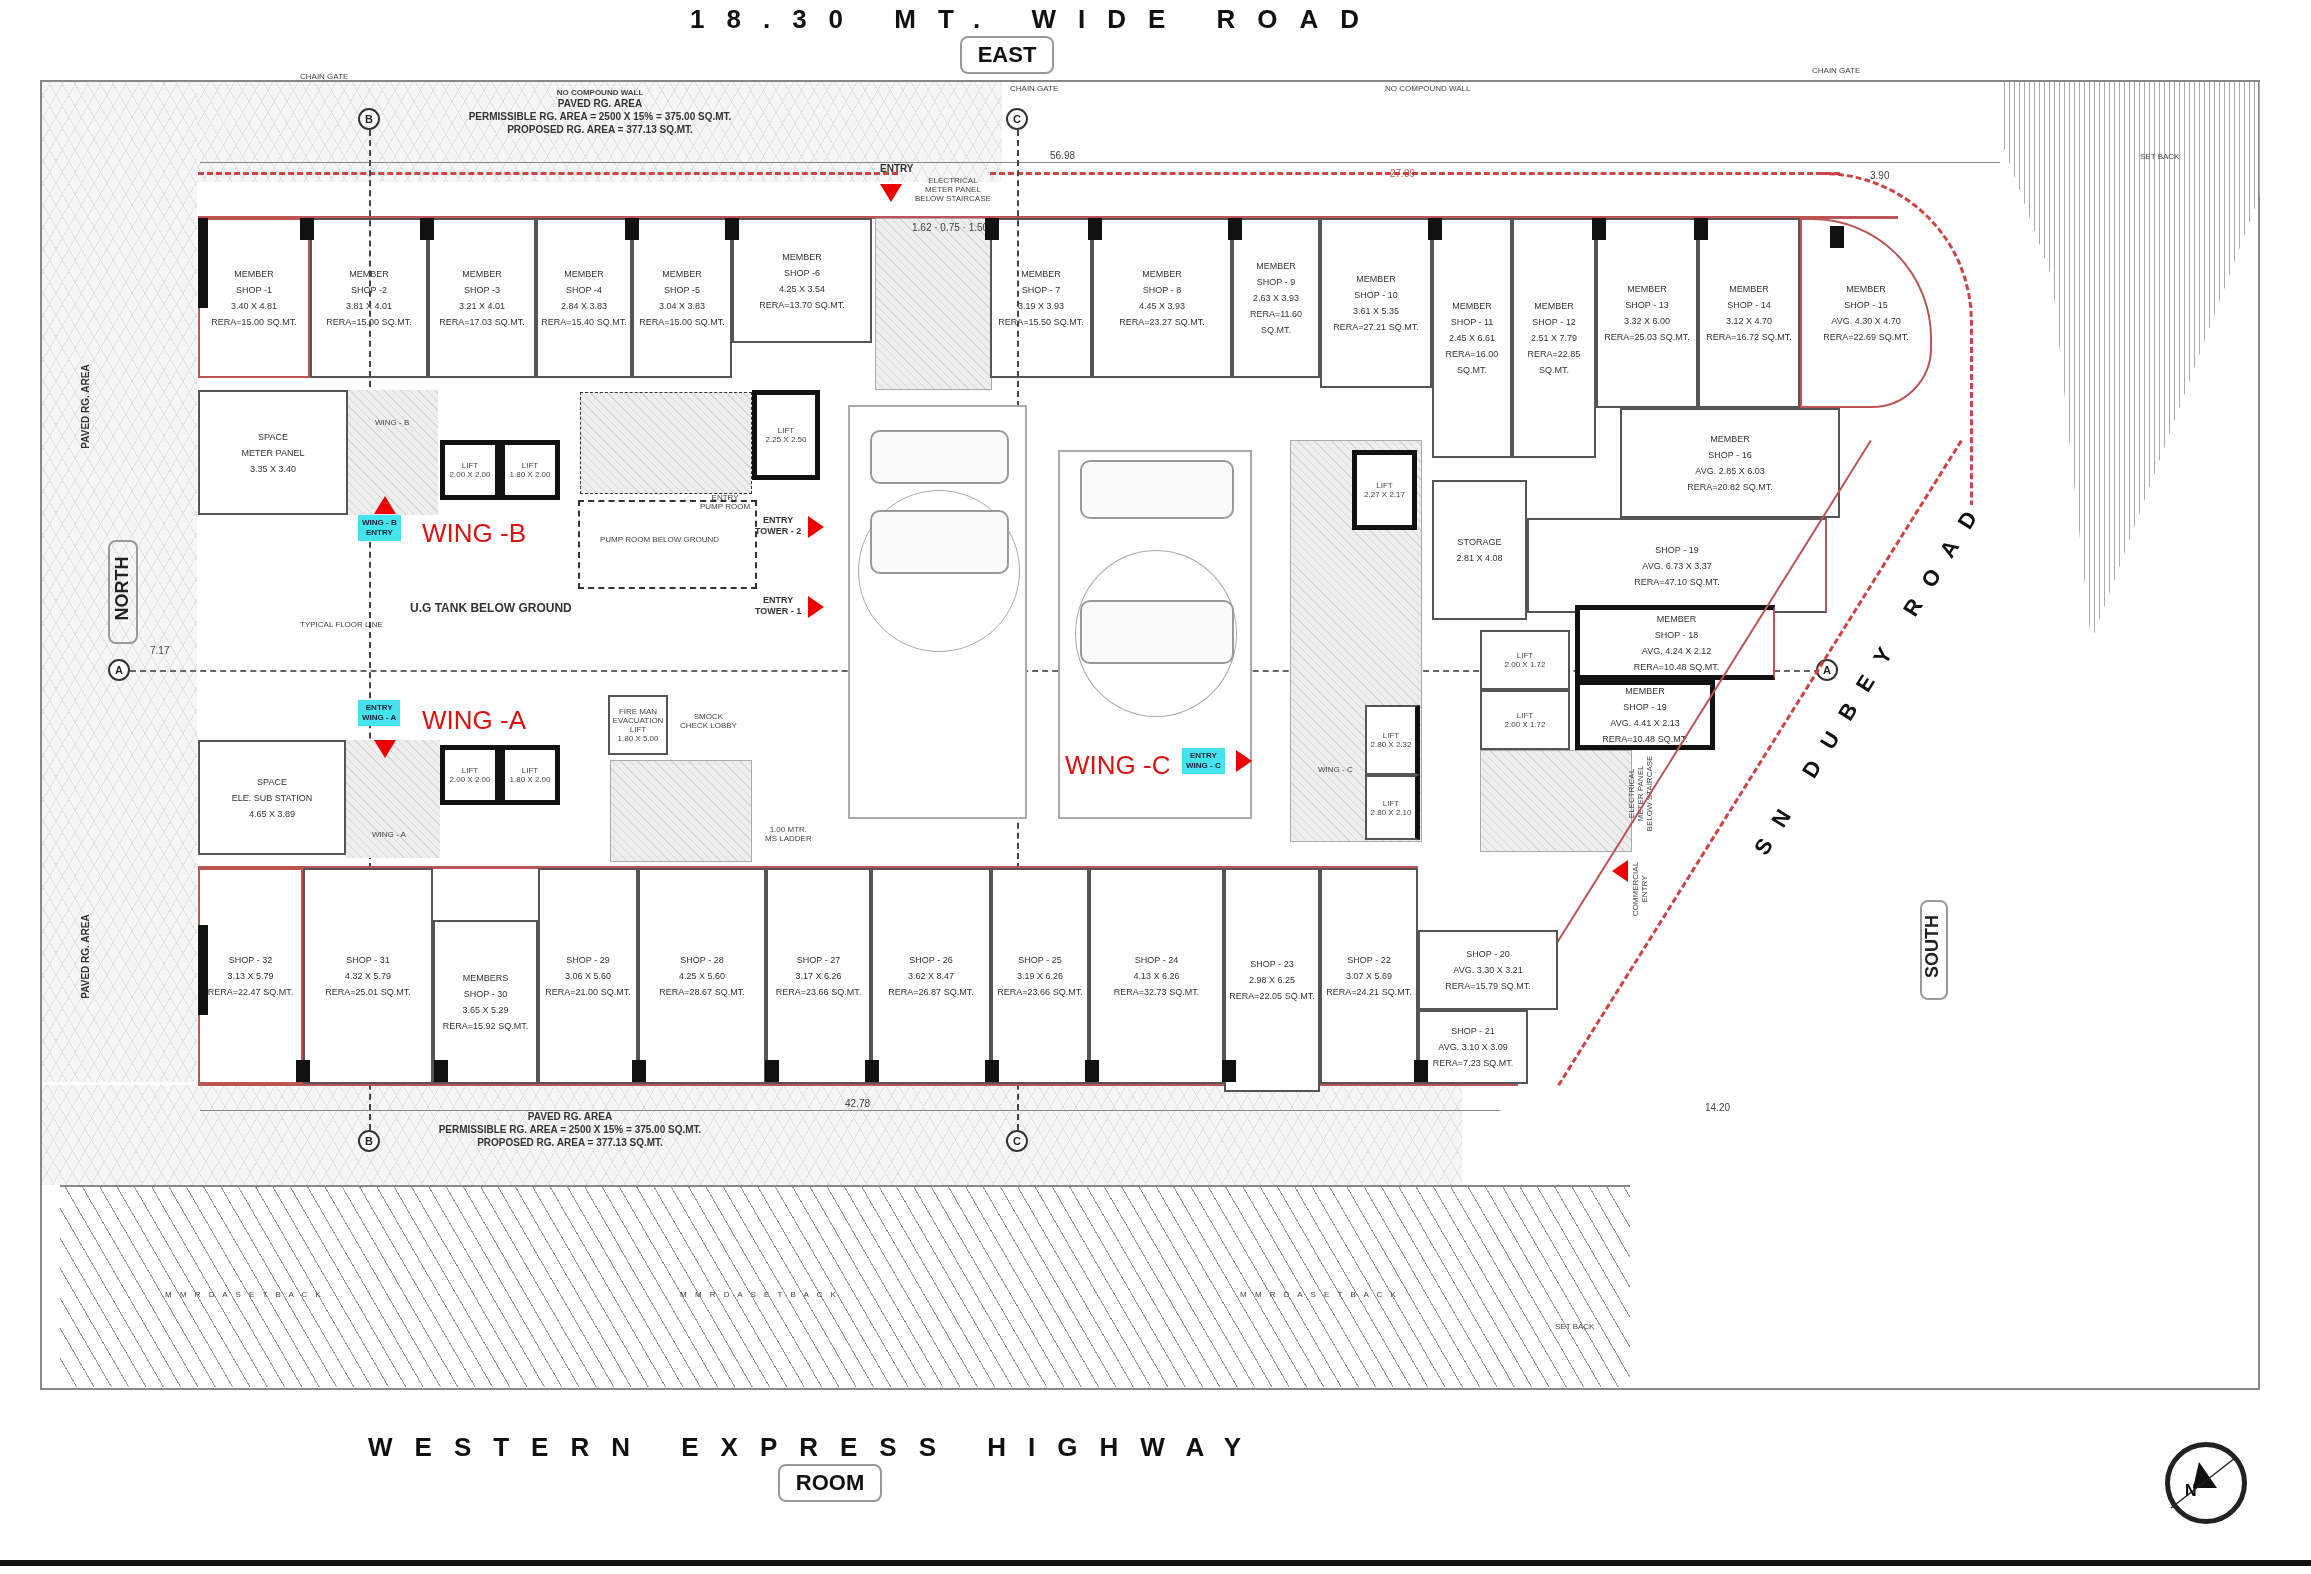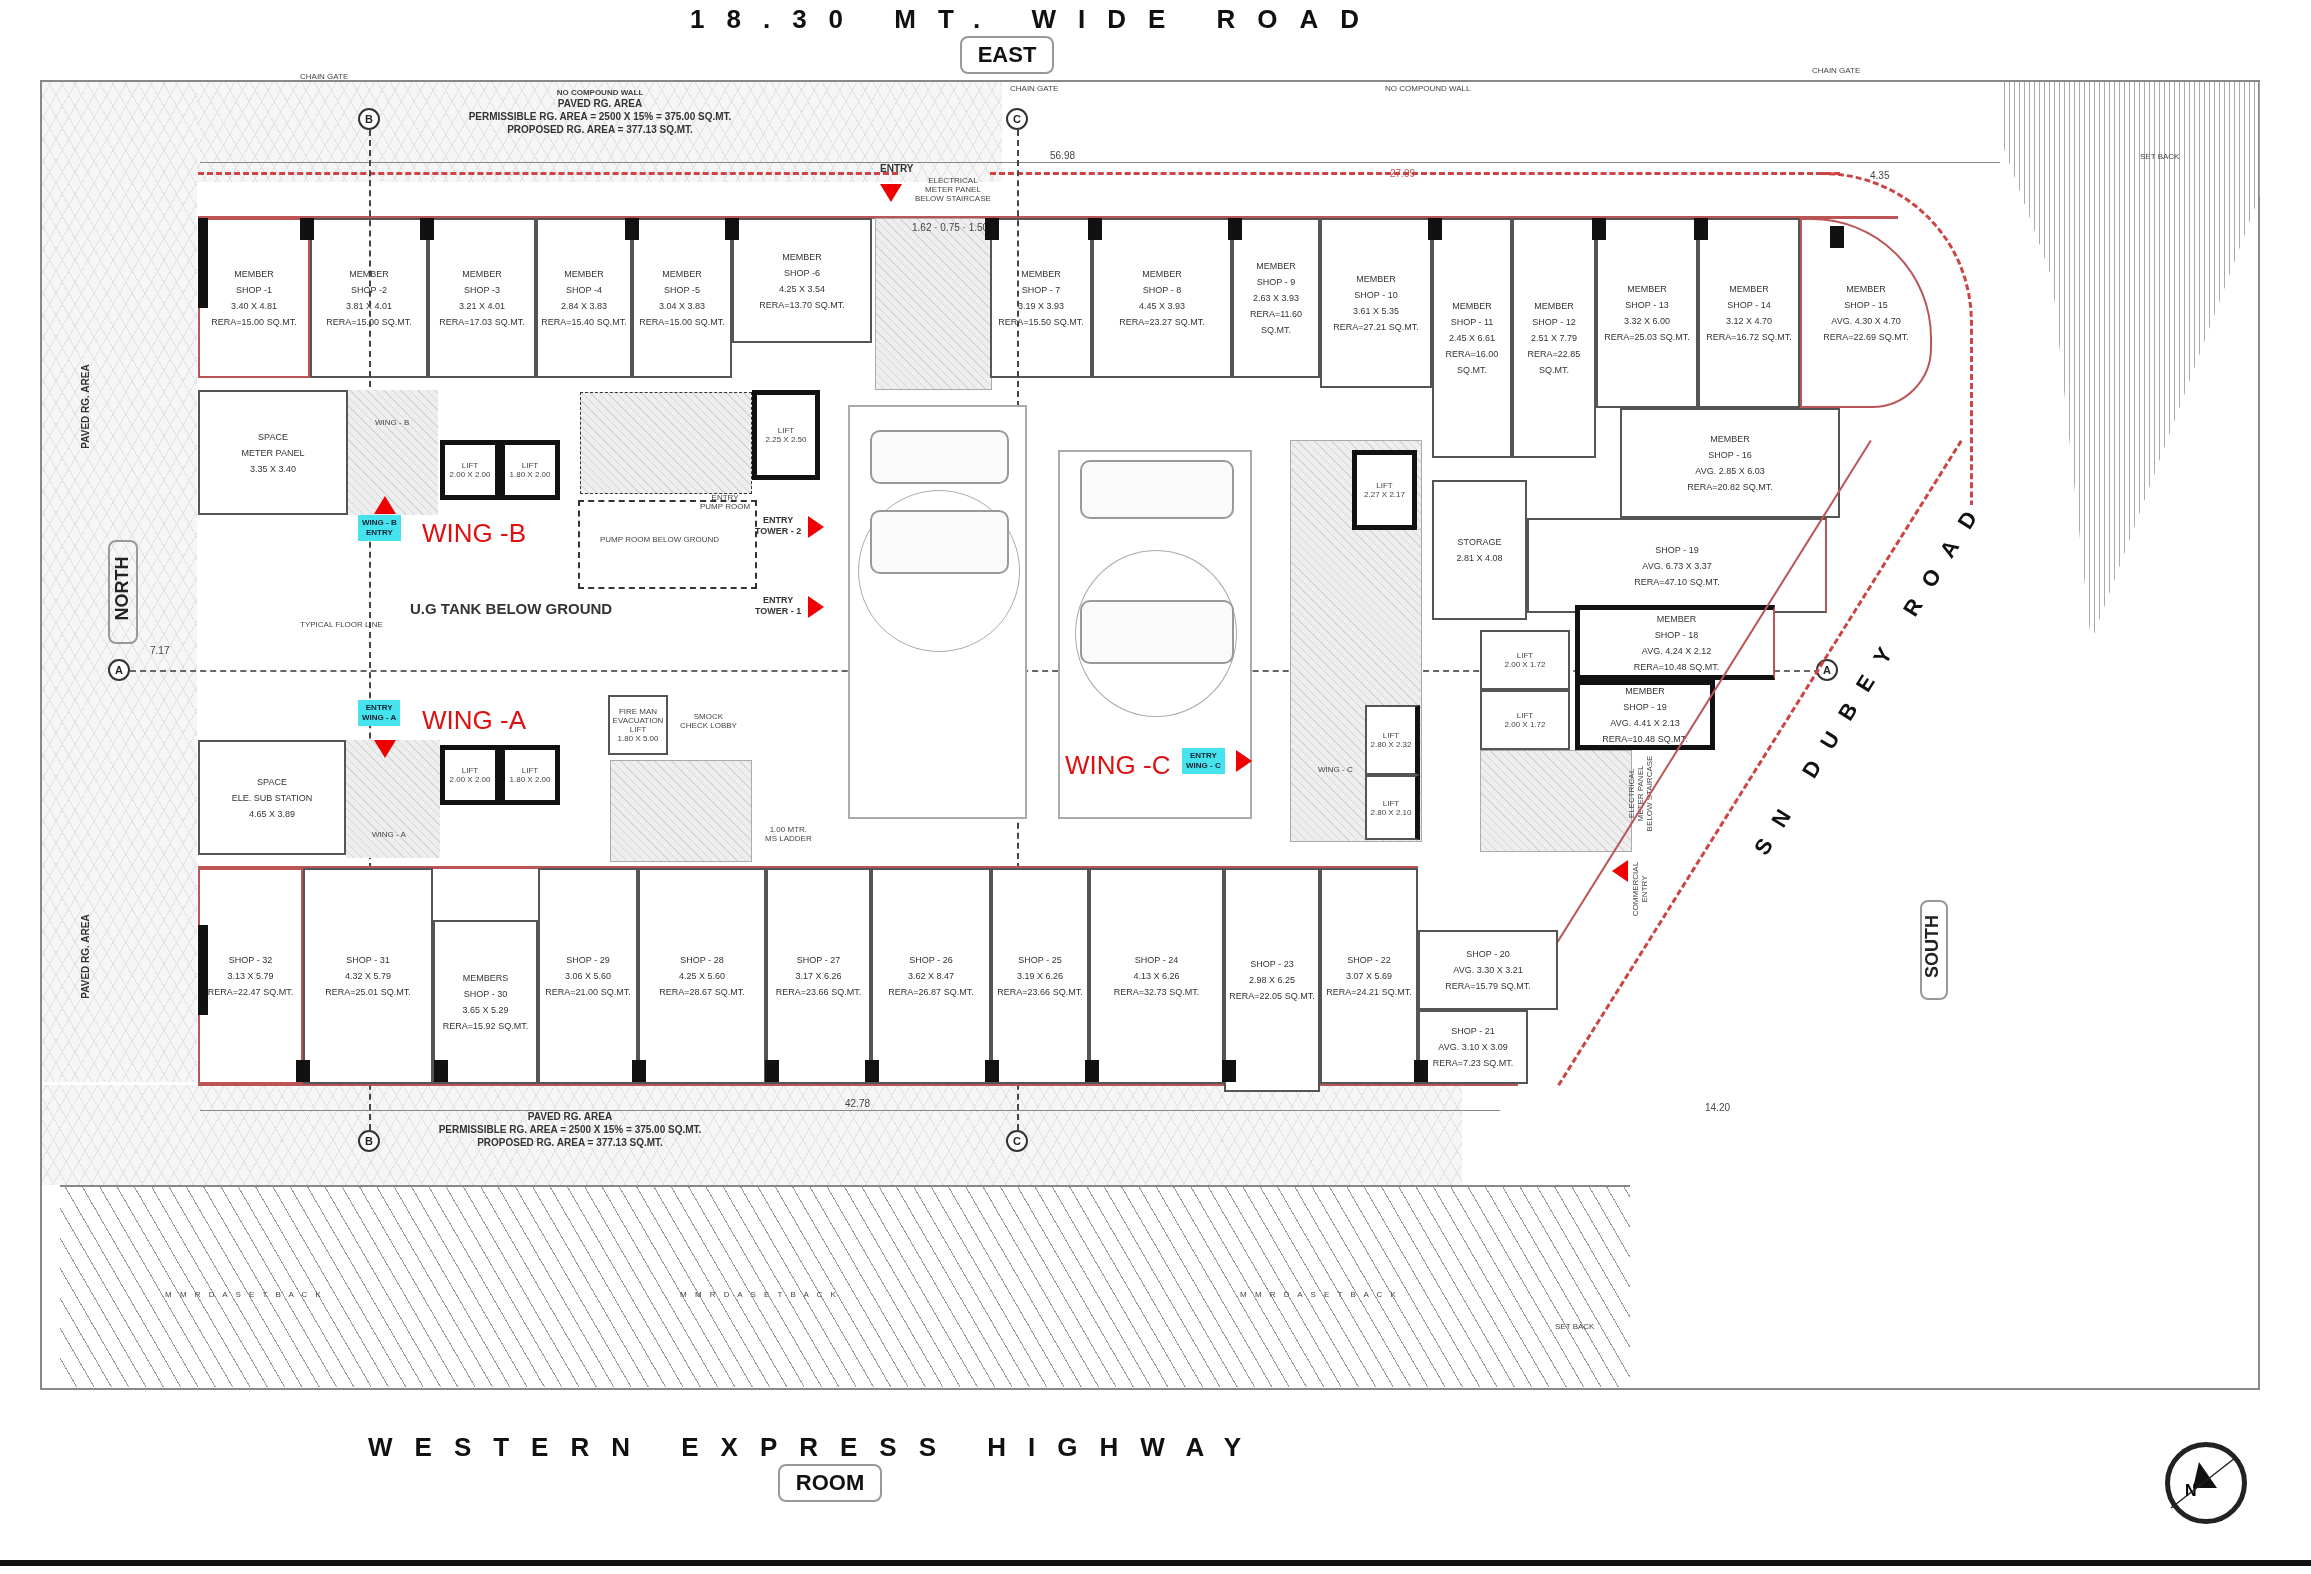--- a/index.html
+++ b/index.html
@@ -61,21 +61,21 @@
 
 <div class="abs note rot90" style="left:20px;top:400px;width:130px;">PAVED RG. AREA</div>
 <div class="abs note rot90" style="left:20px;top:950px;width:130px;">PAVED RG. AREA</div>
 
 <div class="abs vsetback" style="left:2000px;top:82px;width:260px;height:560px;clip-path:polygon(0 0,100% 0,100% 20%,35% 100%,20% 35%,0 10%);"></div>
 <div class="abs tiny" style="left:2140px;top:152px;">SET BACK</div>
 
 <div class="abs hline" style="left:200px;top:162px;width:1800px;border-top:1px solid #888;"></div>
 <div class="abs dim" style="left:1050px;top:150px;">56.98</div>
 <div class="abs dim" style="left:1390px;top:168px;color:#b55;">27.09</div>
-<div class="abs dim" style="left:1870px;top:170px;">4.35</div>
+<div class="abs dim" style="left:1870px;top:170px;">3.90</div>
 
 <div class="abs dash-red" style="left:198px;top:172px;width:700px;"></div>
 <div class="abs dash-red" style="left:990px;top:172px;width:850px;"></div>
 <div class="abs" style="left:1820px;top:172px;width:150px;height:330px;border-top:3px dashed #c44;border-right:3px dashed #c44;border-top-right-radius:150px;"></div>
 
 <div class="abs" style="left:198px;top:216px;width:1700px;height:3px;background:#b55;"></div>
 
 <div class="room pink-edge" style="left:198px;top:218px;width:112px;height:160px;">
   <div class="small"><span>MEMBER
 SHOP -1</span>
@@ -234,21 +234,21 @@
 TOWER - 2</div>
 <div class="abs tri-right" style="left:808px;top:516px;"></div>
 <div class="abs note" style="left:755px;top:595px;line-height:11px;white-space:pre-line;font-size:9px;">ENTRY
 TOWER - 1</div>
 <div class="abs tri-right" style="left:808px;top:596px;"></div>
 
 <div class="abs" style="left:108px;top:540px;width:26px;height:100px;border:2px solid #999;border-radius:8px;"></div>
 <div class="abs rot90" style="left:82px;top:578px;width:80px;font-weight:bold;font-size:18px;text-align:center;">NORTH</div>
 <div class="abs dim" style="left:150px;top:645px;">7.17</div>
 
-<div class="abs note" style="left:410px;top:602px;font-size:15px;">U.G TANK BELOW GROUND</div>
+<div class="abs note" style="left:410px;top:602px;font-size:12px;">U.G TANK BELOW GROUND</div>
 <div class="abs tiny" style="left:300px;top:620px;">TYPICAL FLOOR LINE</div>
 
 <div class="parking" style="left:848px;top:405px;width:175px;height:410px;"></div>
 <div class="car" style="left:870px;top:430px;width:135px;height:50px;"></div>
 <div class="turn" style="left:858px;top:490px;width:160px;height:160px;"></div>
 <div class="car" style="left:870px;top:510px;width:135px;height:60px;"></div>
 <div class="parking" style="left:1058px;top:450px;width:190px;height:365px;"></div>
 <div class="car" style="left:1080px;top:460px;width:150px;height:55px;"></div>
 <div class="turn" style="left:1075px;top:550px;width:160px;height:165px;"></div>
 <div class="car" style="left:1080px;top:600px;width:150px;height:60px;"></div>

